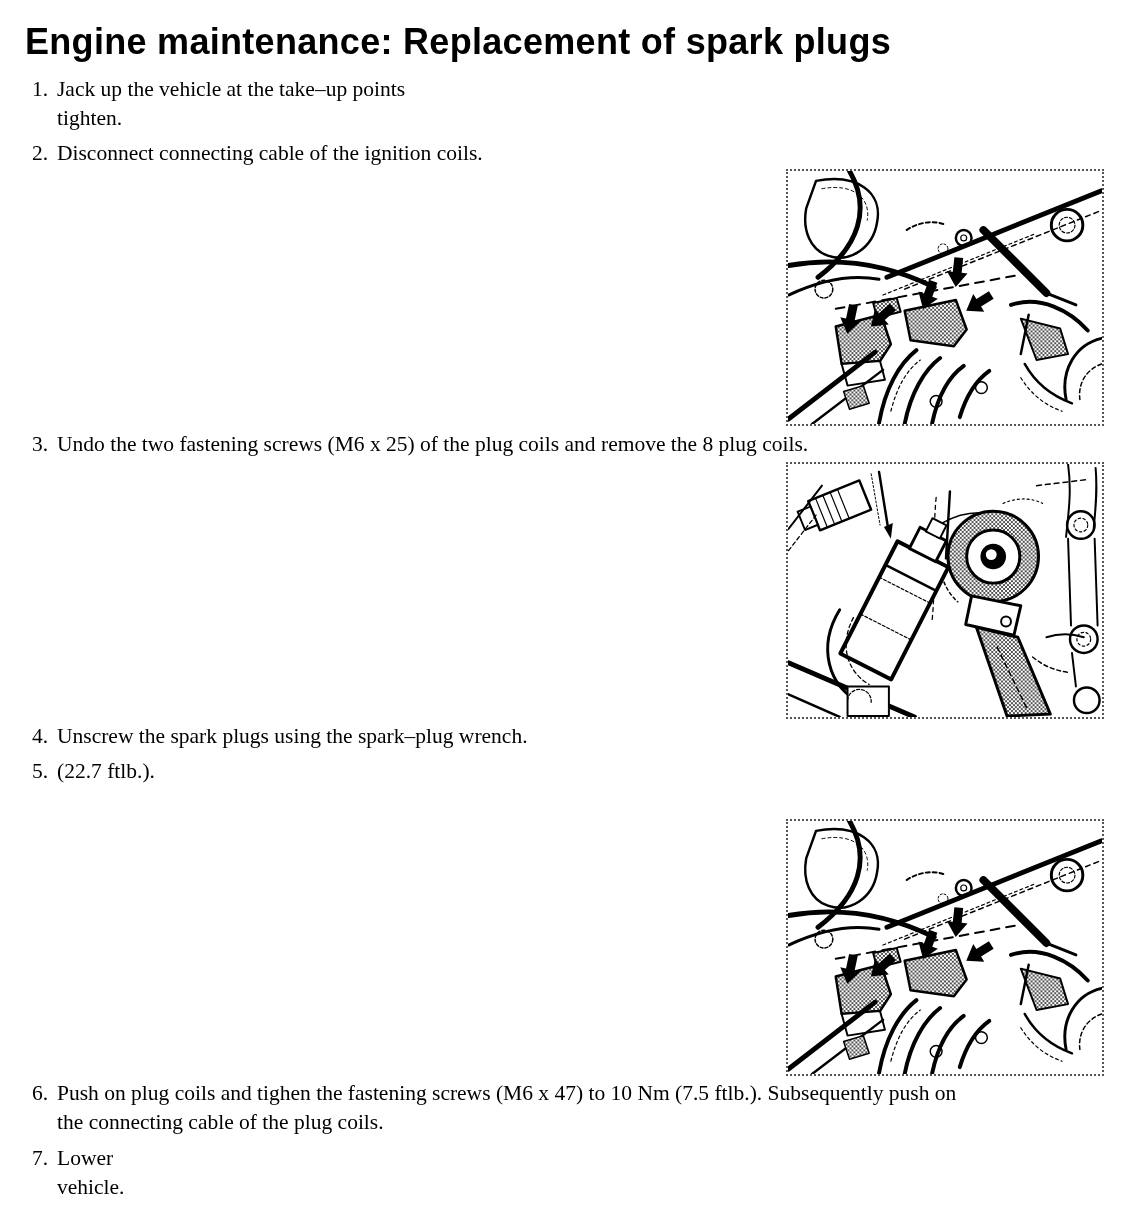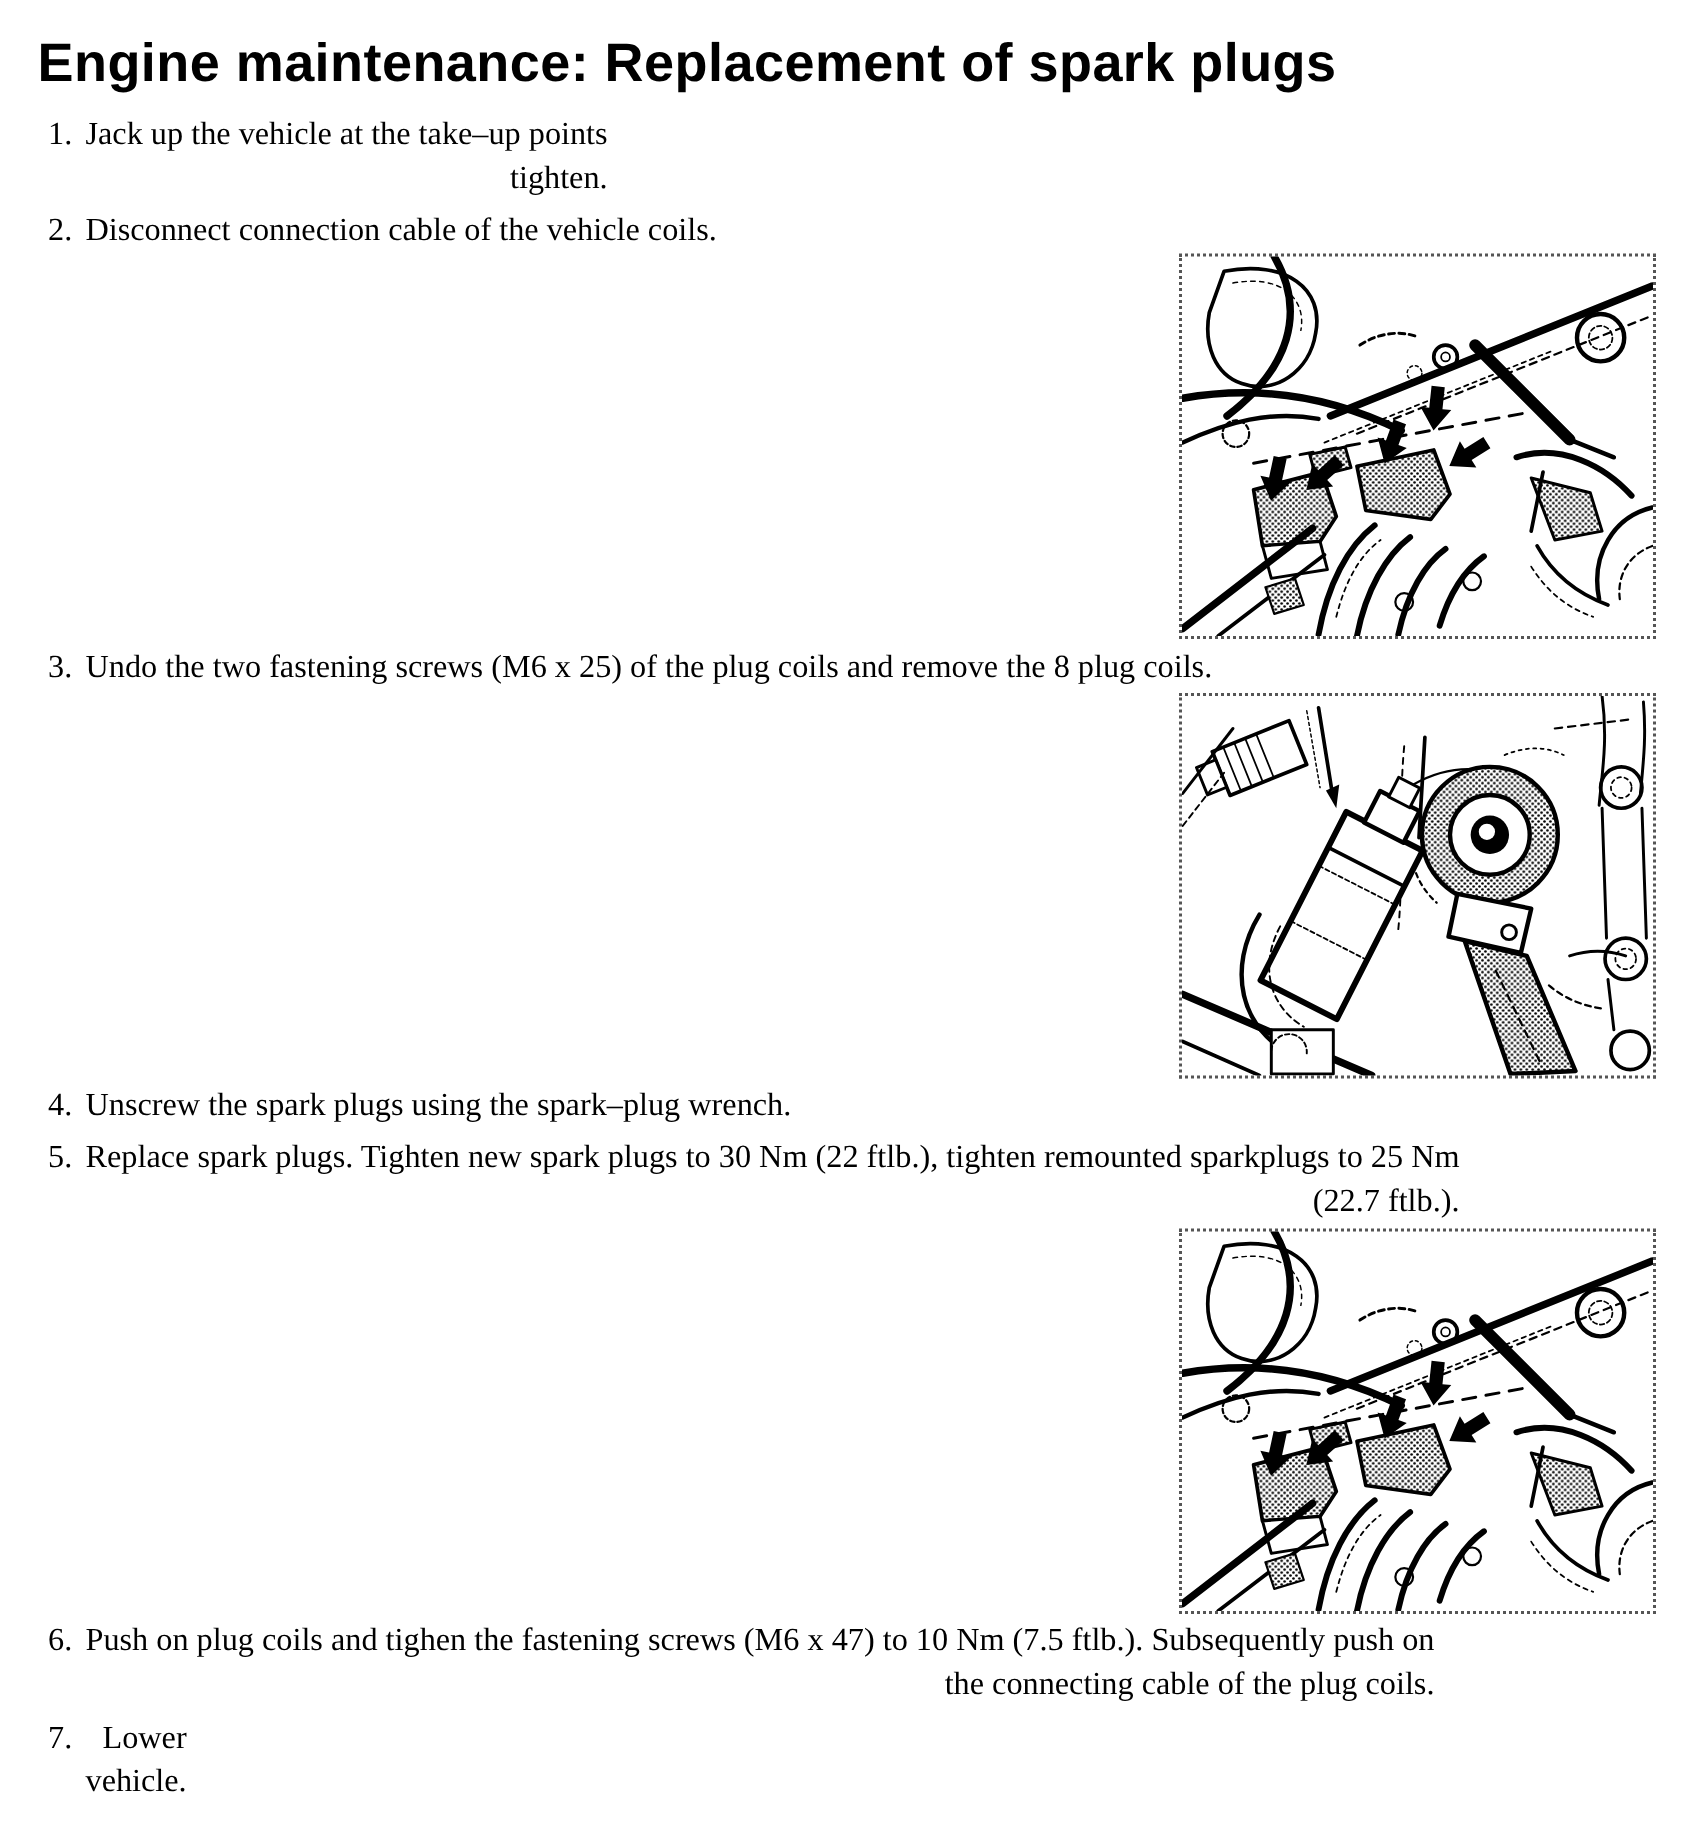--- a/index.html
+++ b/index.html
@@ -26,21 +26,21 @@
   }
   .step {
     position: absolute;
     left: 32px;
     display: flex;
     font-size: 21.5px;
     line-height: 29px;
     color: #000000;
   }
   .step .num { flex: 0 0 25px; width: 25px; }
-  .step .lines .line { white-space: nowrap; text-align: right; }
+  .step .lines .line { white-space: nowrap; }
   figure.figure {
     position: absolute;
     left: 786px;
     width: 318px;
     height: 257px;
     margin: 0;
     box-sizing: border-box;
     border: 2px dotted #555555;
     background: #ffffff;
   }
@@ -67,42 +67,41 @@
     <span class="num">1.</span>
     <div class="lines">
       <div class="line">Jack up the vehicle at the take–up points</div>
       <div class="line">tighten.</div>
     </div>
   </div>
 
   <div class="step" id="step2">
     <span class="num">2.</span>
     <div class="lines">
-      <div class="line">Disconnect connection cable of the vehicle coils.</div>
+      <div class="line">Disconnect connecting cable of the ignition coils.</div>
     </div>
   </div>
 
   <div class="step" id="step3">
     <span class="num">3.</span>
     <div class="lines">
       <div class="line">Undo the two fastening screws (M6 x 25) of the plug coils and remove the 8 plug coils.</div>
     </div>
   </div>
 
   <div class="step" id="step4">
     <span class="num">4.</span>
     <div class="lines">
       <div class="line">Unscrew the spark plugs using the spark–plug wrench.</div>
     </div>
   </div>
 
   <div class="step" id="step5">
     <span class="num">5.</span>
     <div class="lines">
-      <div class="line">Replace spark plugs. Tighten new spark plugs to 30 Nm (22 ftlb.), tighten remounted sparkplugs to 25 Nm</div>
       <div class="line">(22.7 ftlb.).</div>
     </div>
   </div>
 
   <div class="step" id="step6">
     <span class="num">6.</span>
     <div class="lines">
       <div class="line">Push on plug coils and tighen the fastening screws (M6 x 47) to 10 Nm (7.5 ftlb.). Subsequently push on</div>
       <div class="line">the connecting cable of the plug coils.</div>
     </div>

